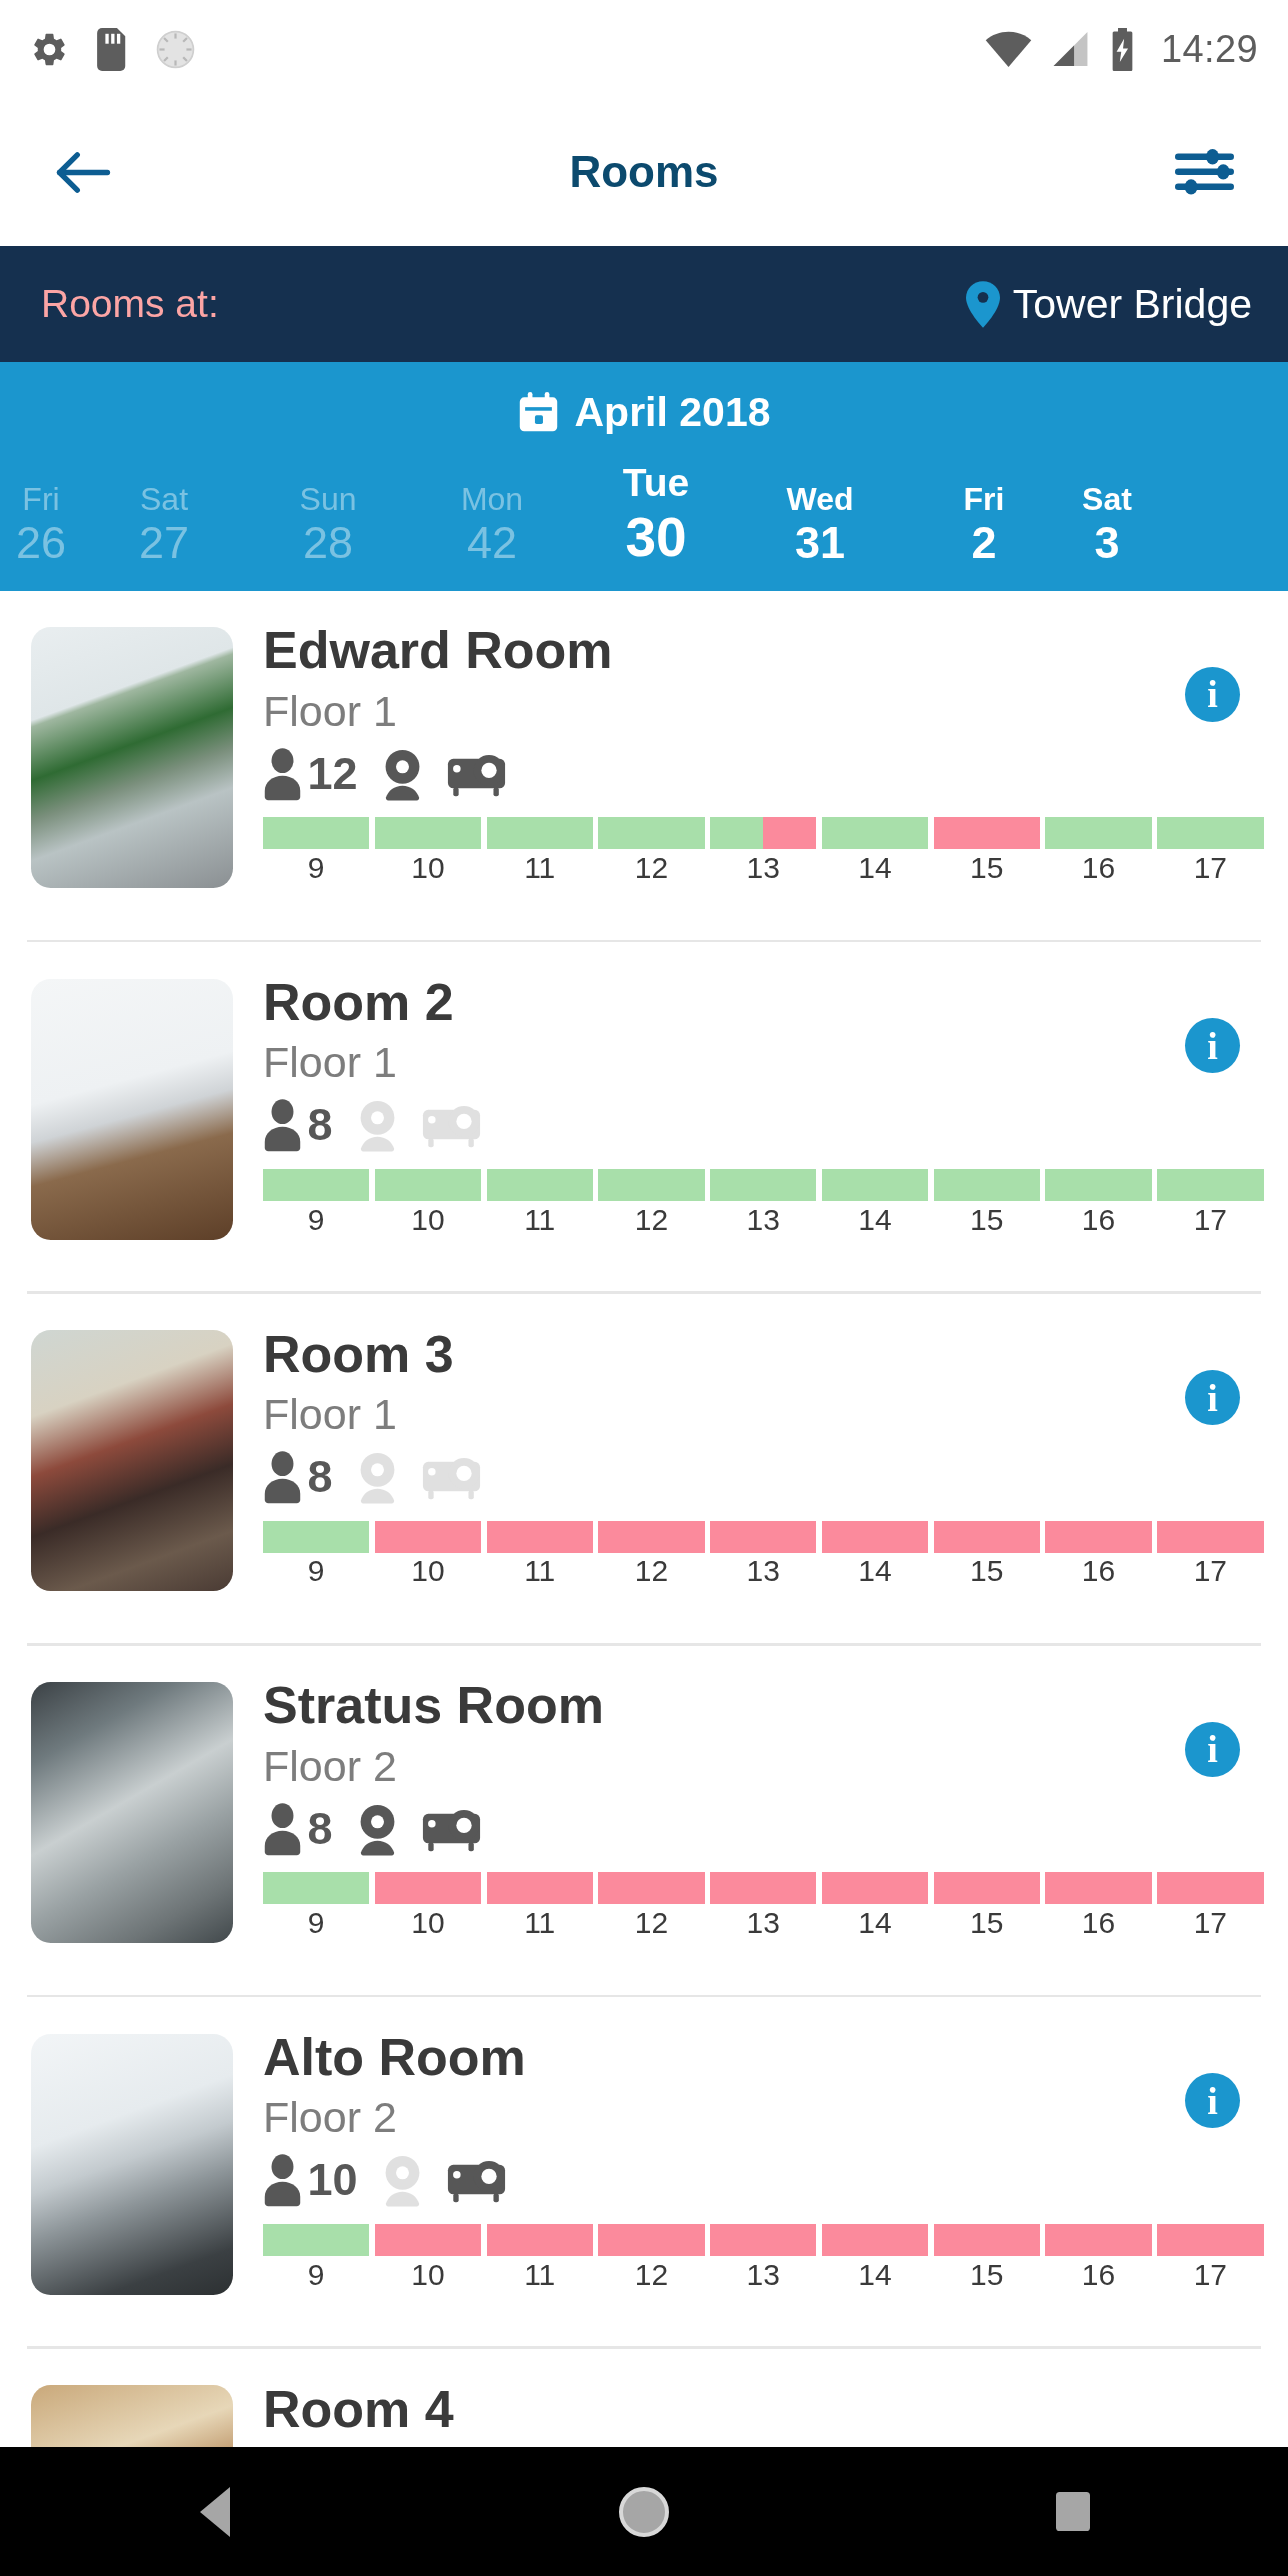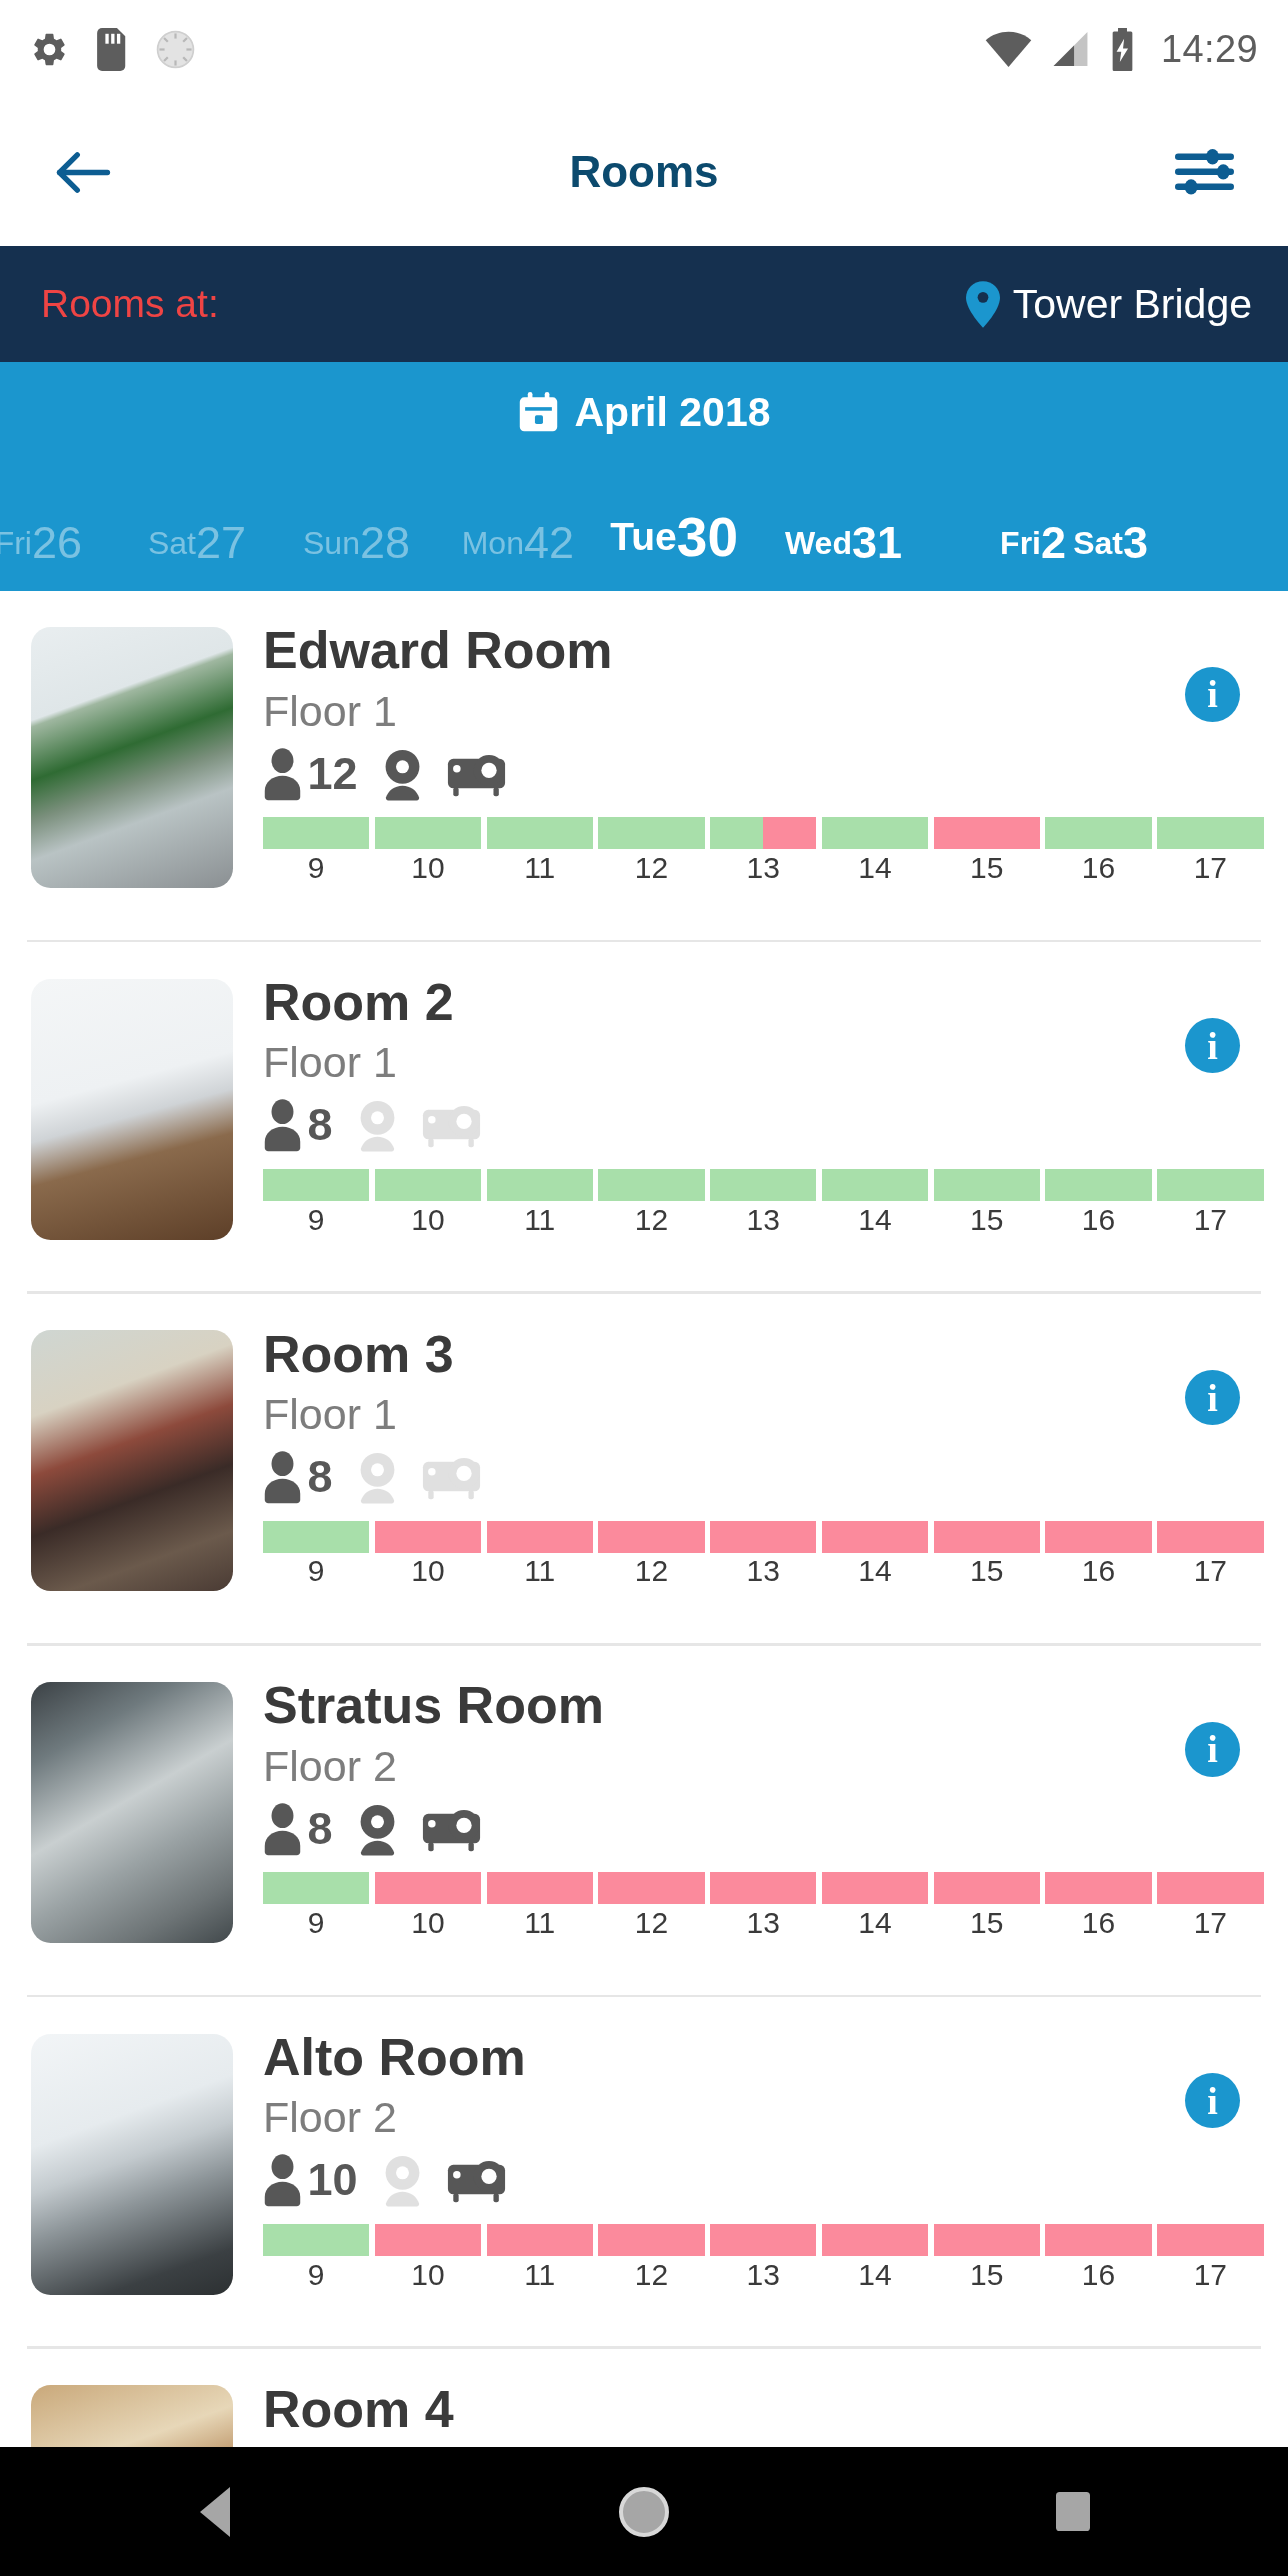--- a/index.html
+++ b/index.html
@@ -33,32 +33,32 @@
     font-size:44px; font-weight:700; color:#0c4a6e; pointer-events:none;
   }
   .iconbtn{ width:81px; height:81px; display:flex; align-items:center; justify-content:center; cursor:pointer; z-index:2; }
 
   
   .locbar{
     height:116px; background:#15304f; color:#fff;
     display:flex; align-items:center; justify-content:space-between;
     padding:0 36px 0 41px;
   }
-  .loc-label{ font-size:39px; font-weight:400; color:#ef4444; }
+  .loc-label{ font-size:39px; font-weight:400; color:#fca5a5; }
   .loc-right{ display:flex; align-items:center; gap:12.5px; }
   .loc-name{ font-size:41px; font-weight:400; color:#fff; }
 
   
   .datestrip{ background:#1b96ce; padding-top:12.5px; padding-bottom:7.2px; }
   .month-row{ display:flex; align-items:center; justify-content:center; gap:16px; height:75px; }
   .month-label{ font-size:41px; font-weight:700; color:#fff; }
   .days-row{ display:flex; align-items:flex-end; height:134px; padding:0; position:relative; }
   .day{
     flex:0 0 auto; width:164px; text-align:center;
-    display:flex; align-items:center; justify-content:flex-end;
+    display:flex; flex-direction:column; align-items:center; justify-content:flex-end;
     padding-bottom:14.3px; cursor:pointer;
   }
   .day .dow{ font-size:32px; font-weight:400; line-height:1.15; }
   .day .dnum{ font-size:45px; font-weight:400; line-height:1.15; }
   .day.past .dow, .day.past .dnum{ color:rgba(255,255,255,.42); }
   .day.future .dow, .day.future .dnum{ color:#fff; font-weight:700; }
   .day.selected .dow{ font-size:39px; font-weight:700; color:#fff; }
   .day.selected .dnum{ font-size:55px; font-weight:700; color:#fff; }
   .day.edge{ width:82px; }
 

